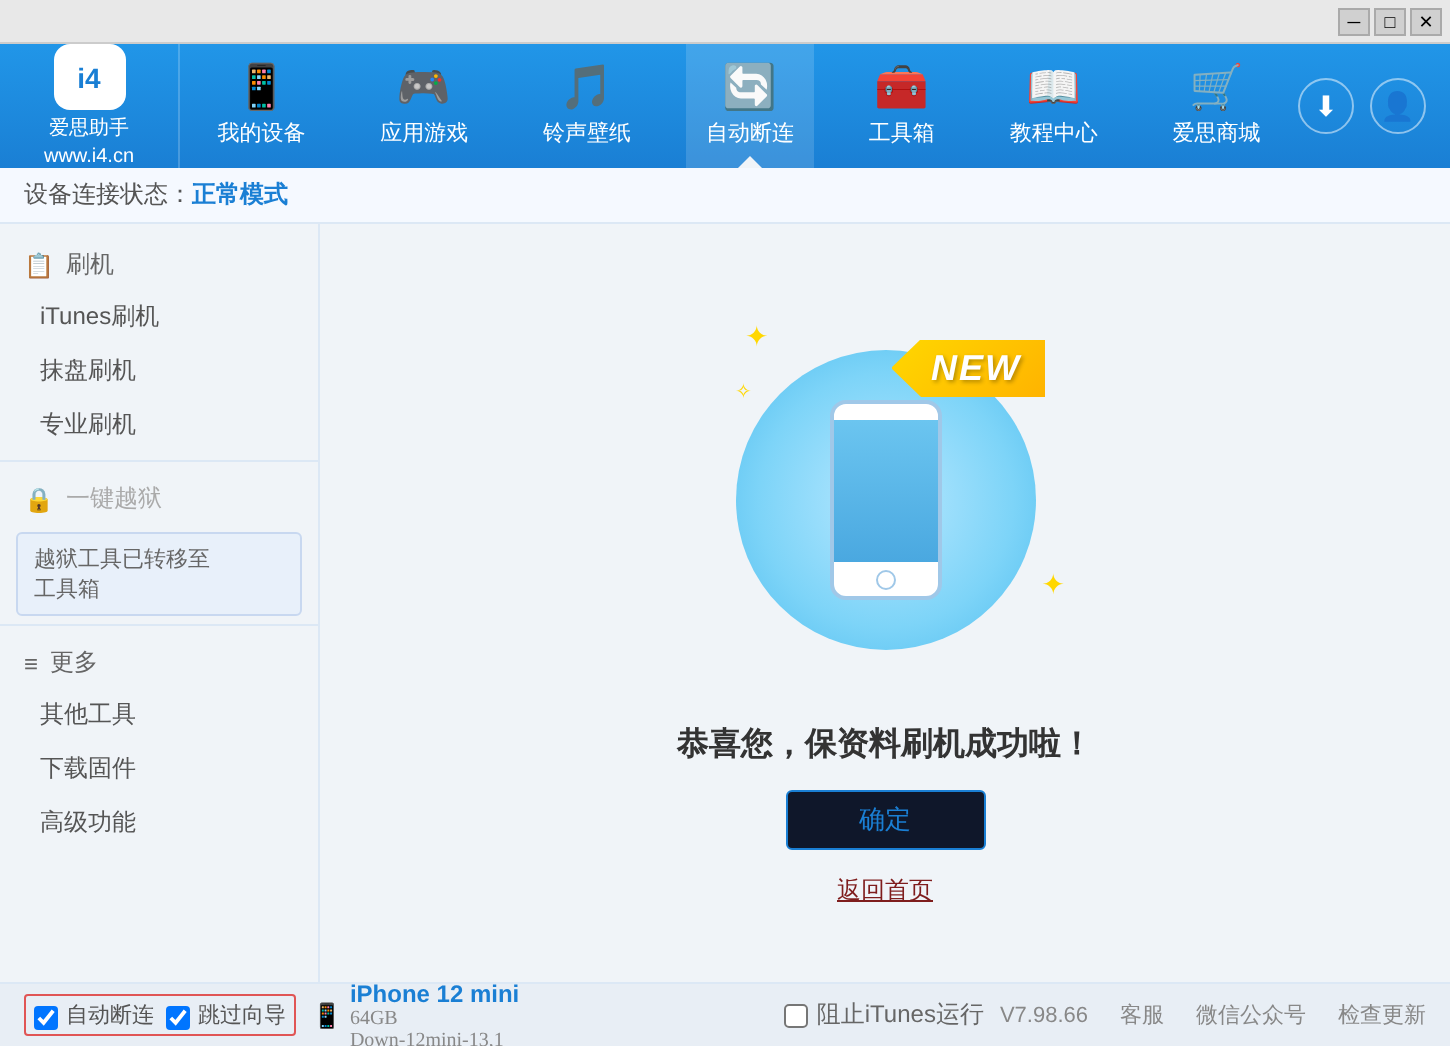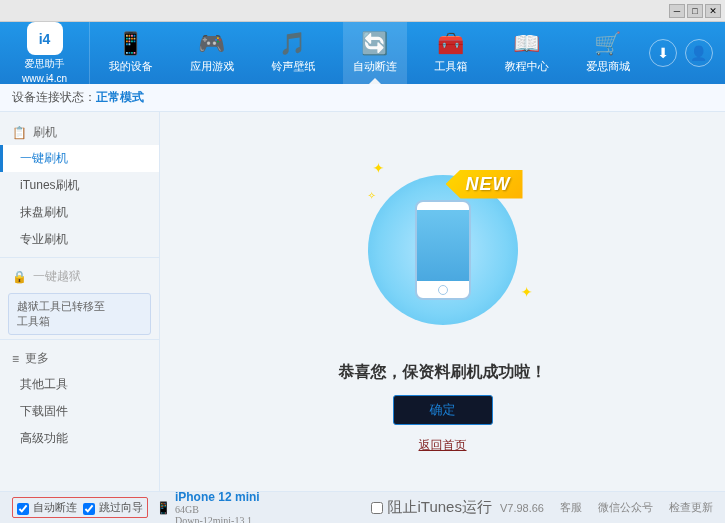--- a/index.html
+++ b/index.html
@@ -296,21 +296,21 @@
       gap: 8px;
     }
     .footer-left { display: flex; align-items: center; gap: 8px; flex: 1; }
     .footer-device-info { display: flex; flex-direction: column; }
     .device-name { color: #1a7fd4; font-weight: bold; font-size: 12px; }
     .device-sub { color: #888; font-size: 10px; font-family: Liberation Serif, serif; }
     .checkbox-group { display: flex; align-items: flex-end; gap: 4px; }
     .checkbox-label { font-size: 11px; color: #555; }
     .footer-right { display: flex; align-items: center; gap: 16px; font-size: 11px; color: #888; }
     .footer-right span { cursor: pointer; }
-    .stop-itunes { font-size: 15px; color: #666; display: flex; align-items: center; gap: 3px; }
+    .stop-itunes { font-size: 12px; color: #666; display: flex; align-items: center; gap: 3px; }
 
     input[type="checkbox"] { width: 12px; height: 12px; }
 
     .red-box-highlight {
       border: 1.5px solid #e05555;
       border-radius: 2px;
       padding: 2px 4px;
       display: flex;
       align-items: center;
       gap: 6px;
@@ -383,23 +383,20 @@
 </div>
 
 <div class="main">
 
   <div class="sidebar">
     <div class="sidebar-section-header">
       <span>📋</span>
       <span>刷机</span>
     </div>
 
-    <div class="sidebar-item active">
-      <span>一键刷机</span>
-    </div>
     <div class="sidebar-item">
       <span>iTunes刷机</span>
     </div>
     <div class="sidebar-item">
       <span>抹盘刷机</span>
     </div>
     <div class="sidebar-item">
       <span>专业刷机</span>
     </div>
 

